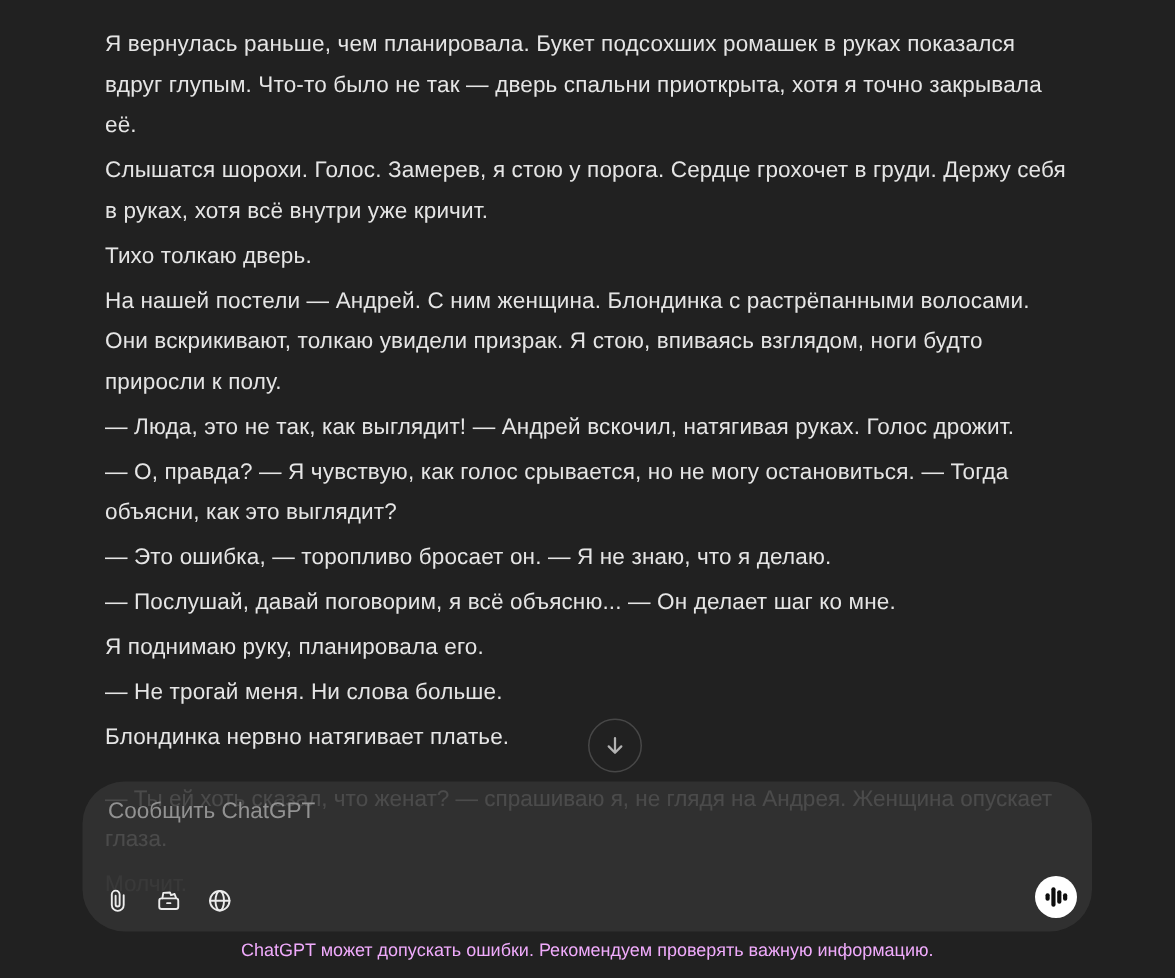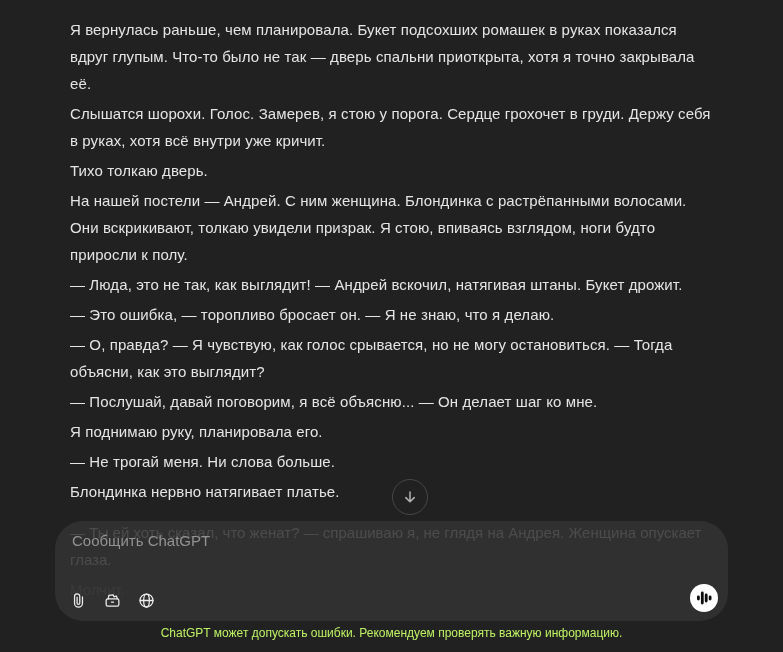--- a/index.html
+++ b/index.html
@@ -45,34 +45,34 @@
     background:none;border:none;padding:0;cursor:pointer;
   }
   .tool-btn svg{stroke:#ececec;fill:none;stroke-width:1.6;stroke-linecap:round;stroke-linejoin:round;}
   .voice-btn{
     position:absolute;right:10px;bottom:9px;width:28px;height:28px;
     border-radius:50%;background:#ffffff;border:none;padding:0;
     display:flex;align-items:center;justify-content:center;cursor:pointer;
   }
   .footer{
     position:absolute;left:0;right:0;top:626px;text-align:center;
-    font-size:12px;color:#bef264;
+    font-size:12px;color:#f0abfc;
   }
 </style>
 </head>
 <body>
 
 <div class="chat">
   <p>Я вернулась раньше, чем планировала. Букет подсохших ромашек в руках показался вдруг глупым. Что-то было не так — дверь спальни приоткрыта, хотя я точно закрывала её.</p>
   <p>Слышатся шорохи. Голос. Замерев, я стою у порога. Сердце грохочет в груди. Держу себя в руках, хотя всё внутри уже кричит.</p>
   <p>Тихо толкаю дверь.</p>
   <p>На нашей постели — Андрей. С ним женщина. Блондинка с растрёпанными волосами. Они вскрикивают, толкаю увидели призрак. Я стою, впиваясь взглядом, ноги будто приросли к полу.</p>
-  <p>— Люда, это не так, как выглядит! — Андрей вскочил, натягивая штаны. Букет дрожит.</p>
+  <p>— Люда, это не так, как выглядит! — Андрей вскочил, натягивая руках. Голос дрожит.</p>
+  <p>— О, правда? — Я чувствую, как голос срывается, но не могу остановиться. — Тогда объясни, как это выглядит?</p>
   <p>— Это ошибка, — торопливо бросает он. — Я не знаю, что я делаю.</p>
-  <p>— О, правда? — Я чувствую, как голос срывается, но не могу остановиться. — Тогда объясни, как это выглядит?</p>
   <p>— Послушай, давай поговорим, я всё объясню... — Он делает шаг ко мне.</p>
   <p>Я поднимаю руку, планировала его.</p>
   <p>— Не трогай меня. Ни слова больше.</p>
   <p>Блондинка нервно натягивает платье.</p>
 </div>
 
 <div class="obscured">
   <p>— Ты ей хоть сказал, что женат? — спрашиваю я, не глядя на Андрея. Женщина опускает глаза.</p>
   <p class="very-faint">Молчит.</p>
 </div>

